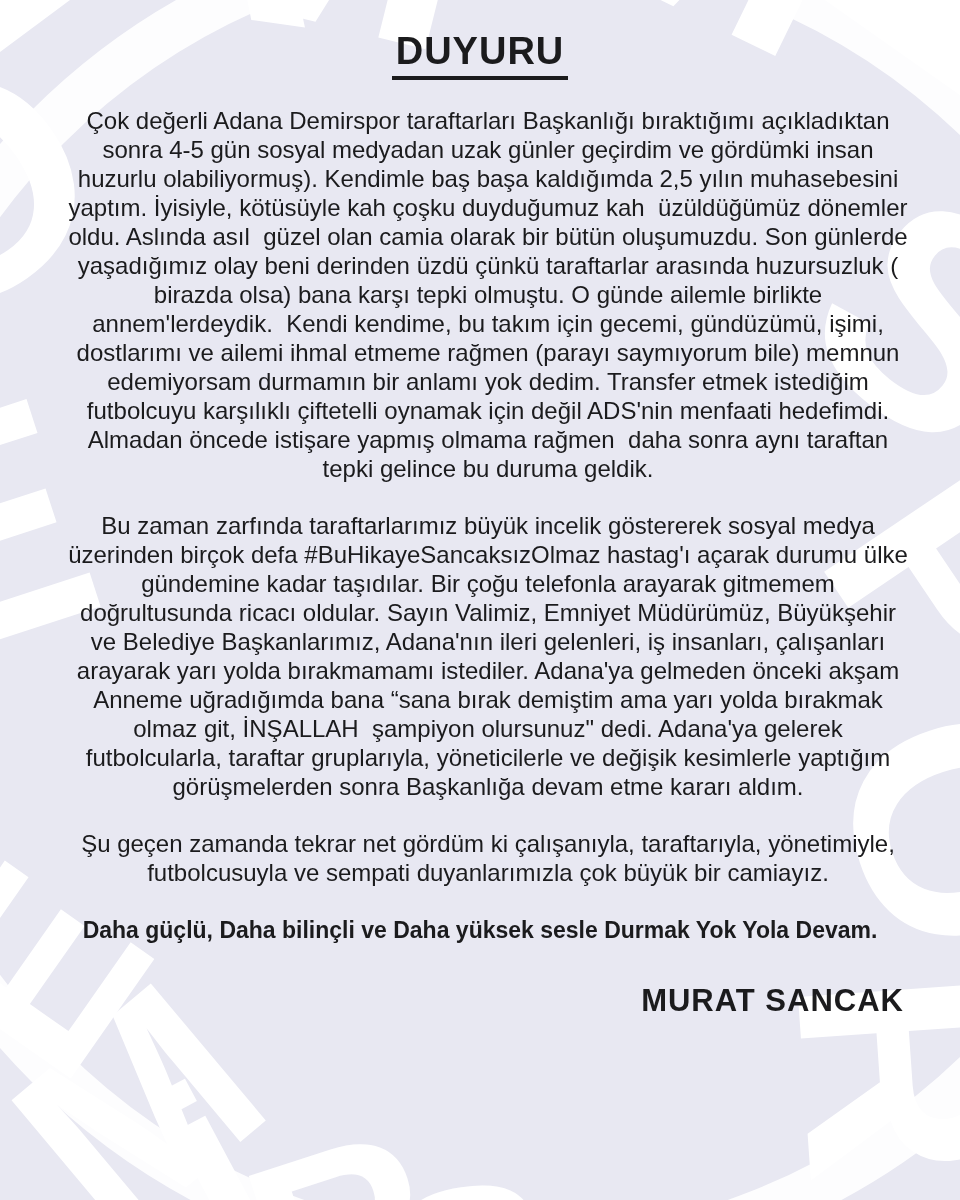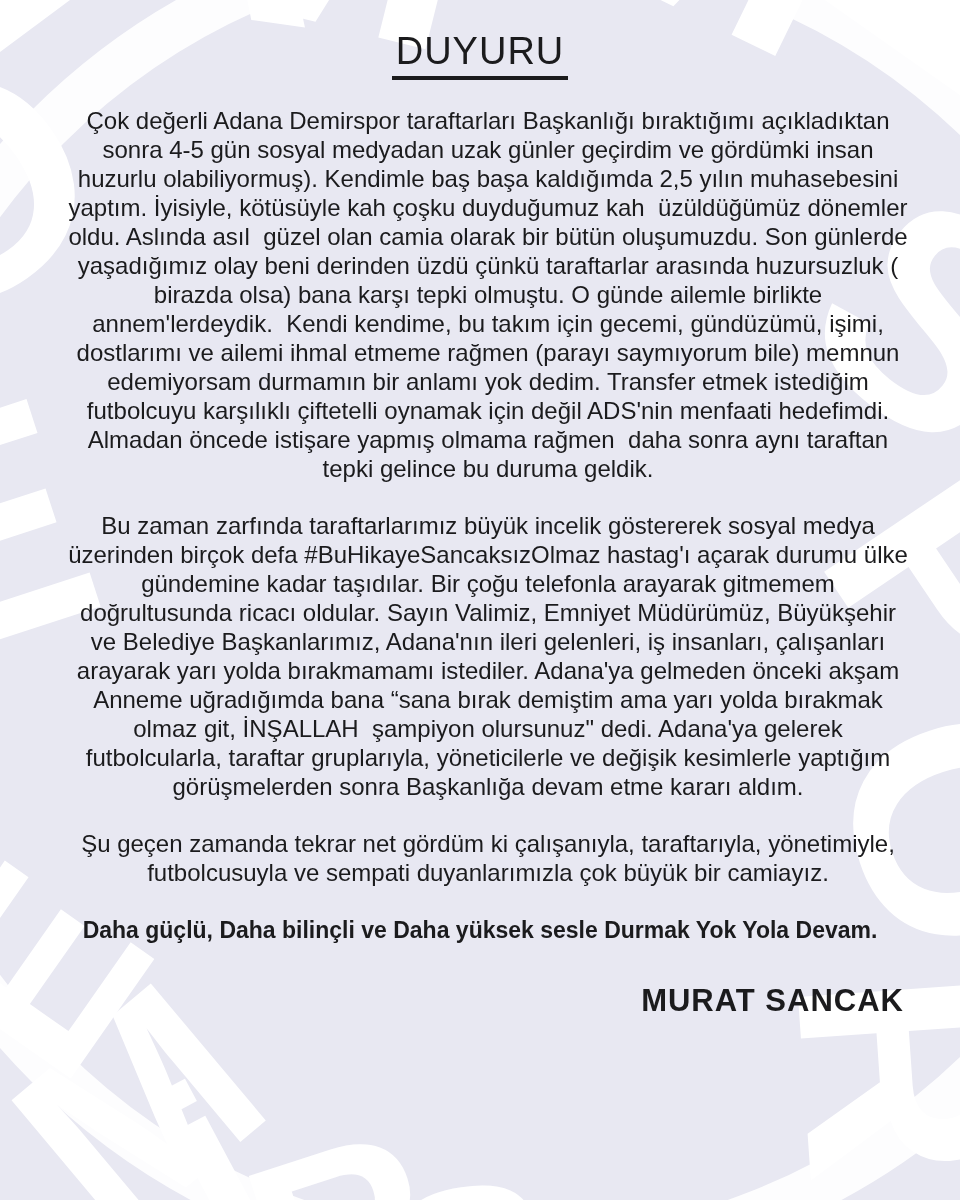--- a/index.html
+++ b/index.html
@@ -58,21 +58,21 @@
   .content{
     position:relative;
     z-index:2;
     padding:16px 50px 0 50px;
     text-align:center;
   }
   h1.title{
     display:inline-block;
     margin:14px auto 26px auto;
     font-size:38px;
-    font-weight:normal;
+    font-weight:bold;
     letter-spacing:1px;
     border-bottom:4px solid var(--ink);
     padding:0 4px 3px 4px;
   }
   .title-wrap{text-align:center;}
   p.body-par{
     margin:0 0 28px 16px;
     font-size:24px;
     line-height:29px;
     white-space:pre-wrap;

